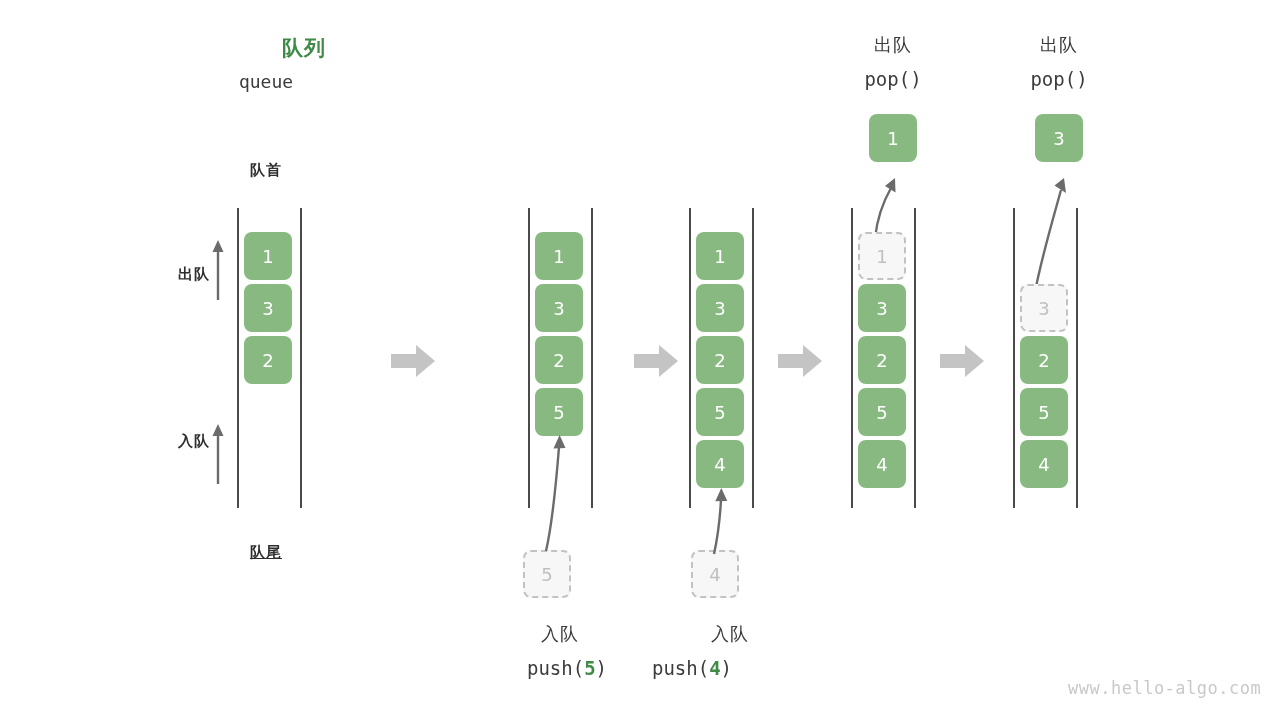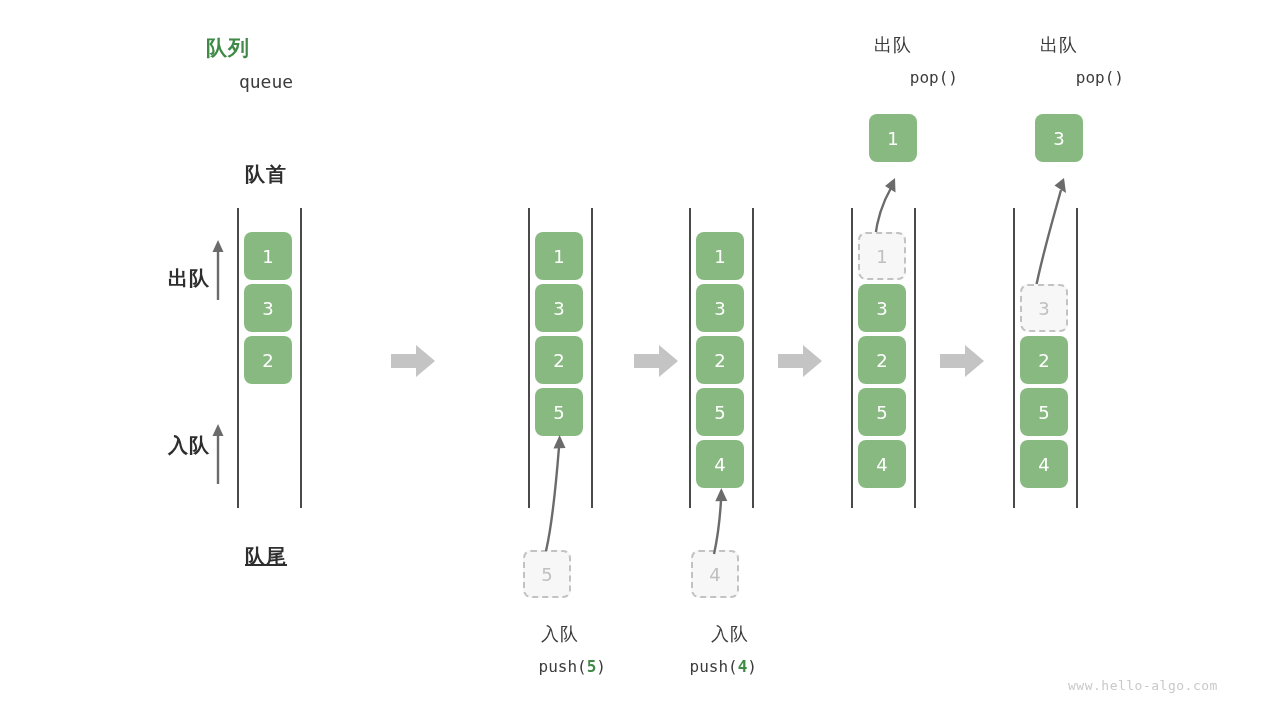--- a/index.html
+++ b/index.html
@@ -15,46 +15,46 @@
   }
   #stage { position: absolute; inset: 0; }
 
   
   .abs { position: absolute; }
 
   
   .cn-title {
     font-size: 21px; font-weight: bold;
     color: #3f8a47;
-    text-align: left; white-space: nowrap;
+    text-align: right; white-space: nowrap;
     letter-spacing: 1px;
   }
   .mono-sub {
     font-family: "DejaVu Sans Mono", "Liberation Mono", monospace;
     font-size: 18px; color: #3c3c3c;
     text-align: center; white-space: nowrap;
   }
   .cn-bold {
-    font-size: 20px; font-weight: bold; color: #2e2e2e;
+    font-size: 15px; font-weight: bold; color: #2e2e2e;
     text-align: center; white-space: nowrap; letter-spacing: 1px;
   }
   .op-cn {
     font-size: 18px; color: #3c3c3c;
     text-align: center; white-space: nowrap; letter-spacing: 1px;
   }
   .op-code {
     font-family: "DejaVu Sans Mono", "Liberation Mono", monospace;
-    font-size: 16px; color: #3c3c3c;
-    text-align: right; white-space: nowrap;
+    font-size: 19px; color: #3c3c3c;
+    text-align: center; white-space: nowrap;
   }
   .op-code .arg { color: #3f8a47; font-weight: bold; }
 
   .watermark {
     font-family: "DejaVu Sans Mono", "Liberation Mono", monospace;
-    font-size: 13px; color: #c9c9c9;
+    font-size: 17px; color: #c9c9c9;
     white-space: nowrap; letter-spacing: .5px;
   }
 
   
   .cell {
     width: 48px; height: 48px;
     border-radius: 8px;
     display: flex; align-items: center; justify-content: center;
     font-size: 18px;
     box-sizing: border-box;
@@ -126,21 +126,21 @@
   <div class="abs cell filled" style="left:535px; top:336px;">2</div>
   <div class="abs cell filled" style="left:535px; top:388px;">5</div>
 
   <div class="abs cell ghost" style="left:523px; top:550px;">5</div>
   <svg class="abs curve" style="left:520px; top:425px; width:70px; height:130px;" viewBox="0 0 70 130">
     <path d="M26 126 C32 100, 36 60, 39 22" stroke="#6b6b6b" stroke-width="2.4" fill="none"></path>
     <path d="M39.6 10 L45.5 23 L33.5 23.5 Z" fill="#6b6b6b"></path>
   </svg>
 
   <div class="abs op-cn" style="left:495px; top:622px; width:130px;">入队</div>
-  <div class="abs op-code" style="left:476px; top:657px; width:130px;"><span>push(</span><span class="arg">5</span><span>)</span></div>
+  <div class="abs op-code" style="left:502px; top:657px; width:130px;"><span>push(</span><span class="arg">5</span><span>)</span></div>
 
   <svg class="abs step-arrow" style="left:634px; top:344px;" viewBox="0 0 44 34">
     <path d="M0 10 L25 10 L25 1 L44 17 L25 33 L25 24 L0 24 Z" fill="#c4c4c4"></path>
   </svg>
 
   <div class="abs rail" style="left:689px; top:208px; height:300px;"></div>
   <div class="abs rail" style="left:752px; top:208px; height:300px;"></div>
 
   <div class="abs cell filled" style="left:696px; top:232px;">1</div>
   <div class="abs cell filled" style="left:696px; top:284px;">3</div>

